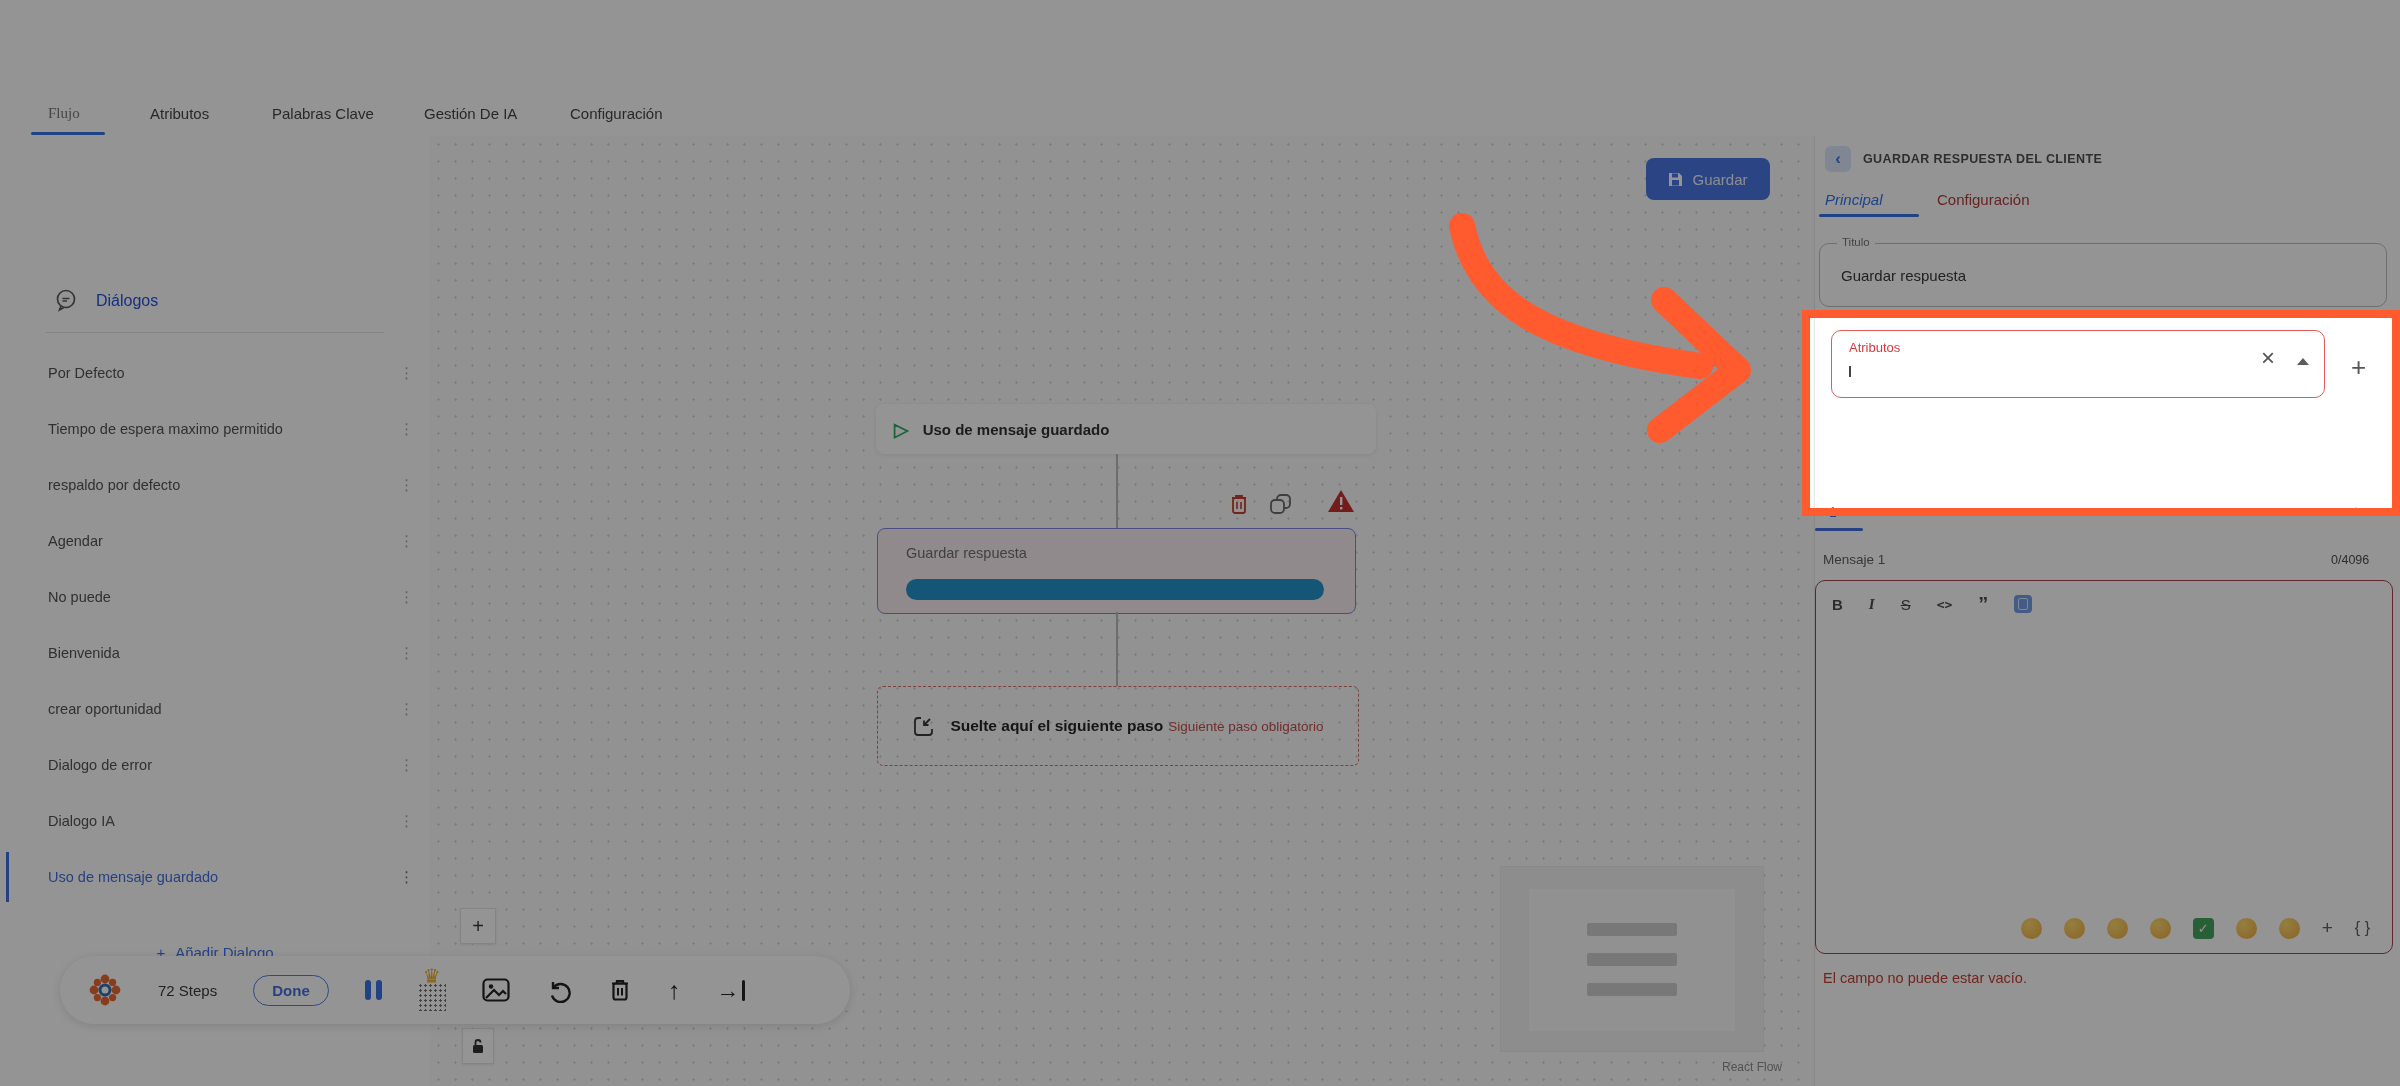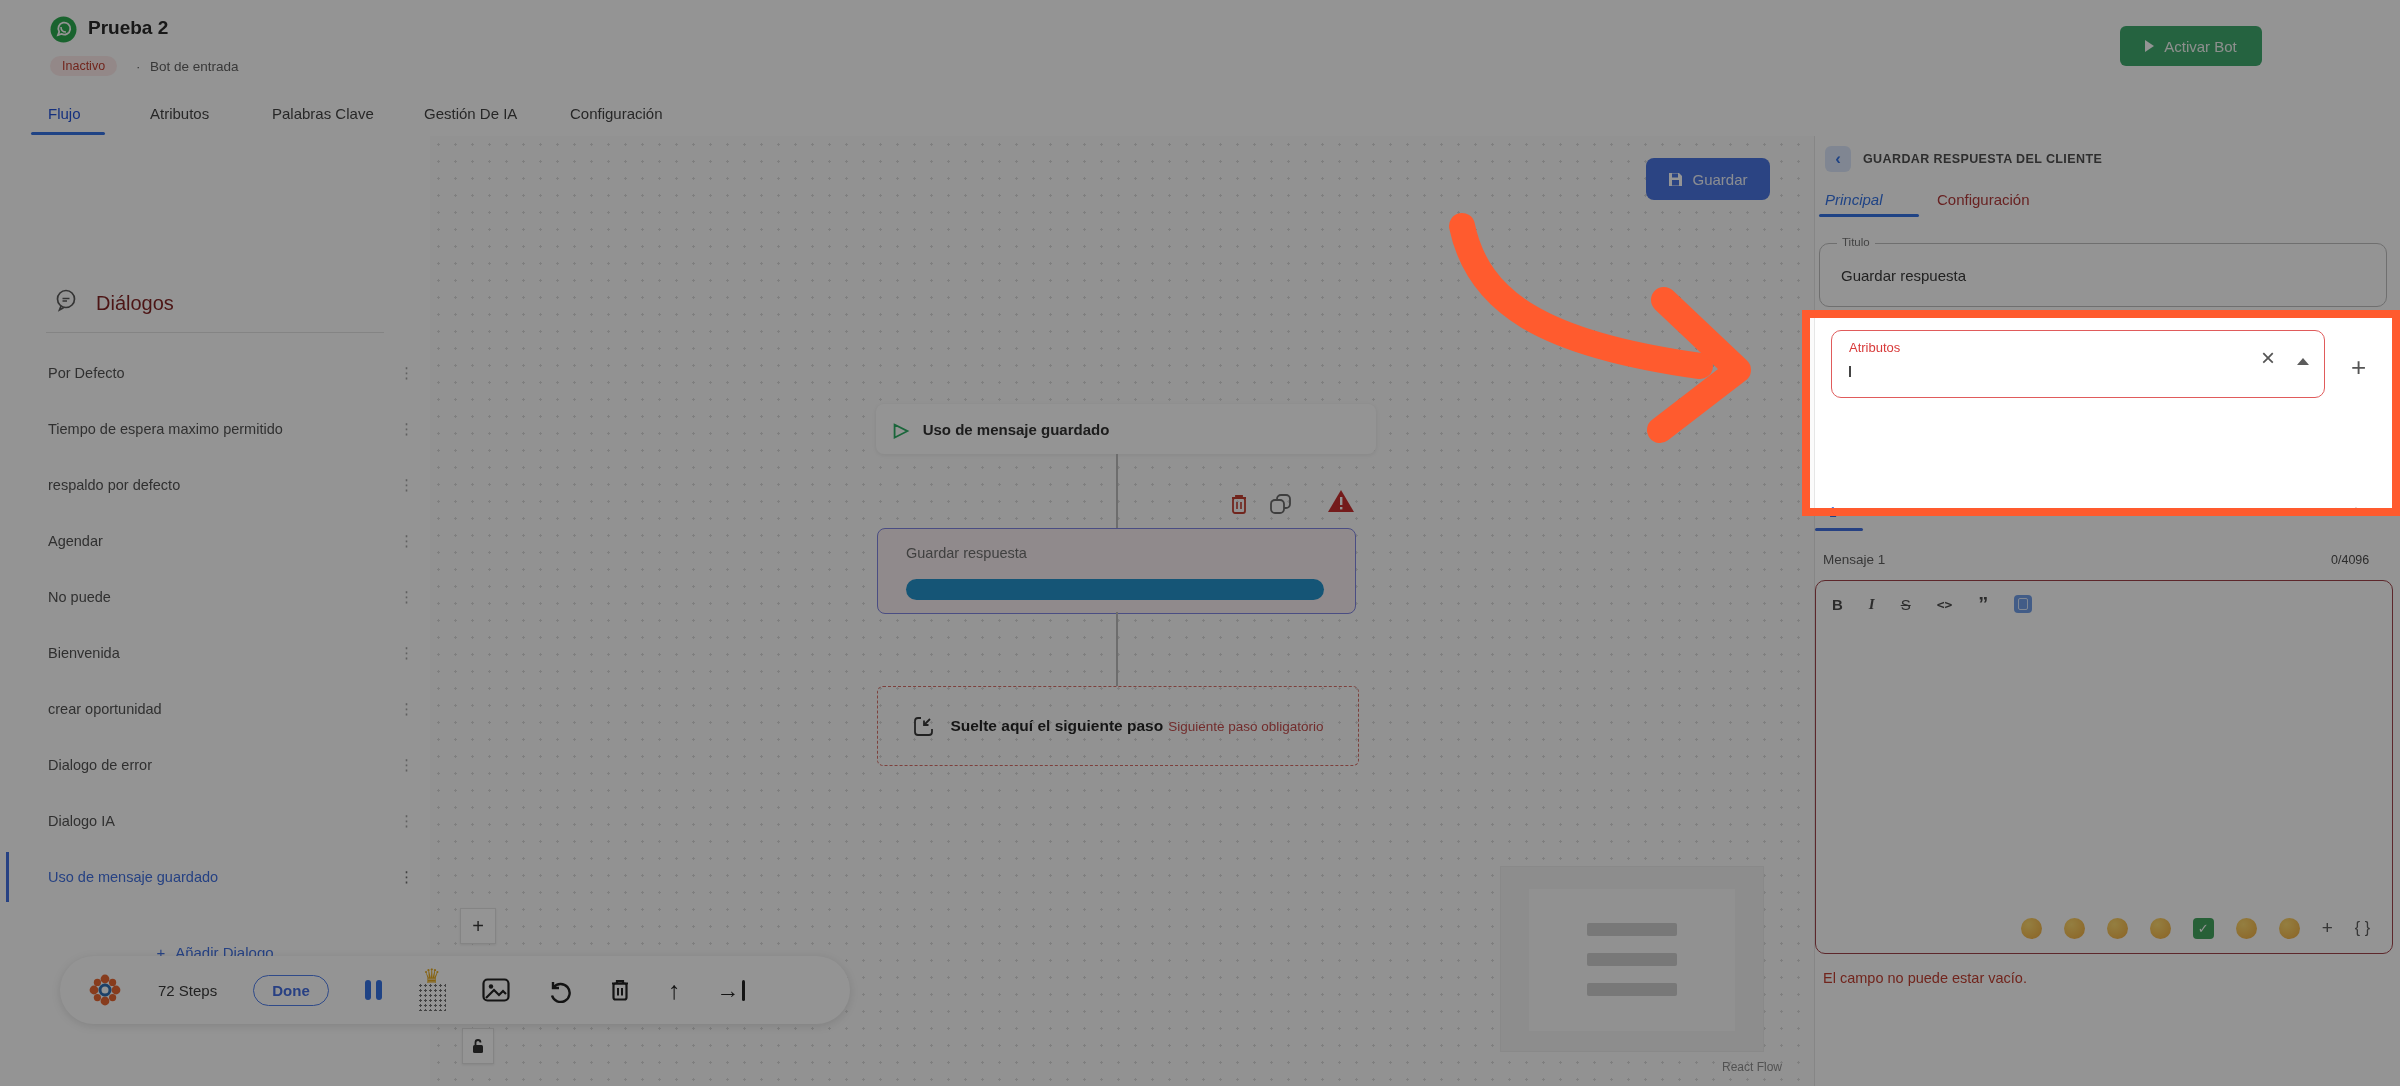--- a/index.html
+++ b/index.html
@@ -9,25 +9,25 @@
   
   .hdr-title{font-size:19px;font-weight:bold;color:#222;}
   .badge{background:#fdeaea;color:#c0392b;font-size:12.5px;padding:3px 12px;border-radius:10px;}
   .subtle{color:#5c5c5c;font-size:13.5px;}
   .btn-green{background:#3aa86a;color:#f2f6f3;border-radius:6px;display:flex;align-items:center;
              justify-content:center;gap:10px;font-size:15px;}
   .play-tri{width:0;height:0;border-left:9px solid #fff;border-top:6px solid transparent;border-bottom:6px solid transparent;}
   
   .navbar{border-bottom:1px solid #e6e6e6;background:#fff;}
   .navtab{font-size:15px;color:#3e3e3e;}
-  .navtab.active{color:#1d4ed8;}
+  .navtab.active{color:#737373;font-family:Liberation Serif, serif;}
   .nav-underline{background:#2f6fe4;height:3px;border-radius:2px;}
   
   .sidebar{background:#fff;border-right:1px solid #e4e4e4;}
-  .side-title{font-size:20px;color:#7f1d1d;}
+  .side-title{font-size:16px;color:#1d4ed8;}
   .side-item{height:56px;display:flex;align-items:center;justify-content:space-between;
              padding:0 16px 0 48px;font-size:14.5px;color:#4e4e4e;}
   .side-item .kebab{color:#a3a3a3;font-size:15px;}
   .side-item.active{color:#3b6ce0;}
   .active-bar{width:3px;background:#3b6ce0;}
   .add-dialog{color:#3b6ce0;font-size:15px;display:flex;gap:10px;justify-content:center;}
   
   .canvas{background:#fbfbfb;background-image:radial-gradient(circle,#d9d9d9 1.2px,transparent 1.4px);
           background-size:17px 17px;}
   .btn-blue{background:#4470e0;color:#eef2fb;border-radius:8px;display:flex;align-items:center;
@@ -102,37 +102,20 @@
   
   .dim{box-shadow:0 0 0 4000px rgba(12,12,12,.44);pointer-events:none;}
   .ann-frame{border:8px solid #ff5b2e;pointer-events:none;}
   .icon-svg{display:block;}
 </style>
 </head>
 <body>
 
 <div class="app">
 
-  <div class="abs" style="left:0;top:0;width:2400px;height:96px;background:#fff;">
-    <span class="abs" style="left:50px;top:16px;">
-      <svg class="icon-svg" width="27" height="27" viewBox="0 0 27 27">
-          <circle cx="13.5" cy="13.5" r="13" fill="#25a849"></circle>
-          <path d="M8 19 l1.2-3.2 a6 6 0 1 1 2.3 2.1 z" fill="none" stroke="#fff" stroke-width="1.8"></path>
-          <path d="M11 11 c0 3 2 5 5 5" stroke="#fff" stroke-width="1.6" fill="none"></path>
-        </svg>
-    </span>
-    <span class="abs hdr-title" style="left:88px;top:17px;">Prueba 2</span>
-    <span class="abs badge" style="left:50px;top:56px;">Inactivo</span>
-    <span class="abs subtle" style="left:136px;top:59px;">·</span>
-    <span class="abs subtle" style="left:150px;top:59px;">Bot de entrada</span>
-    <div class="abs btn-green" style="left:2120px;top:26px;width:142px;height:40px;">
-      <span class="play-tri"></span>
-      <span>Activar Bot</span>
-    </div>
-  </div>
 
   <div class="abs navbar" style="left:0;top:96px;width:2400px;height:40px;">
     <span class="abs navtab active" style="left:48px;top:9px;">Flujo</span>
     <span class="abs navtab" style="left:150px;top:9px;">Atributos</span>
     <span class="abs navtab" style="left:272px;top:9px;">Palabras Clave</span>
     <span class="abs navtab" style="left:424px;top:9px;">Gestión De IA</span>
     <span class="abs navtab" style="left:570px;top:9px;">Configuración</span>
     <div class="abs nav-underline" style="left:31px;top:36px;width:74px;"></div>
   </div>
 

